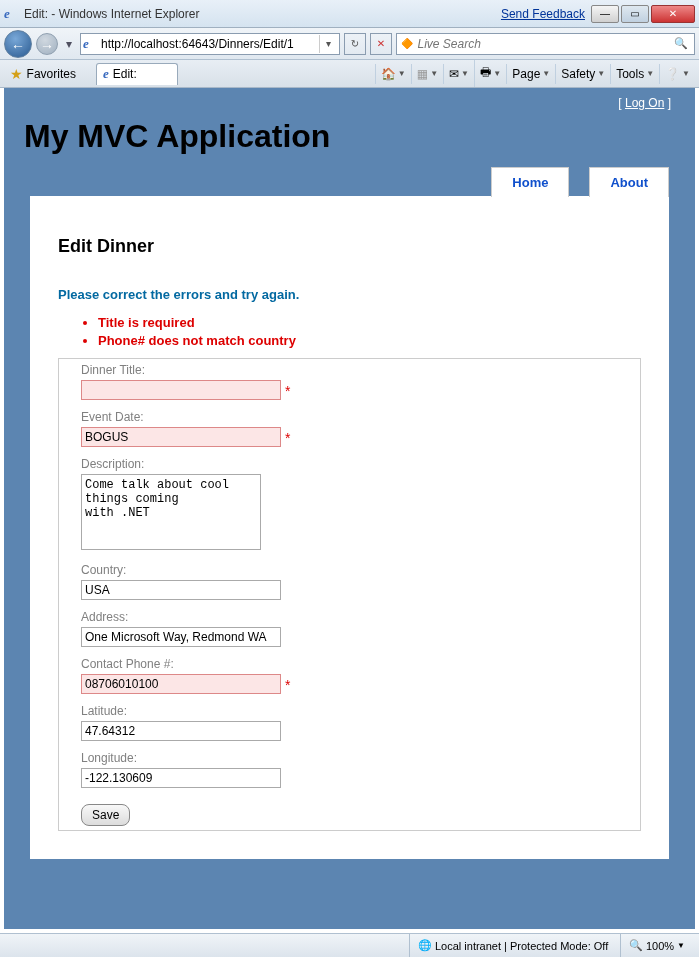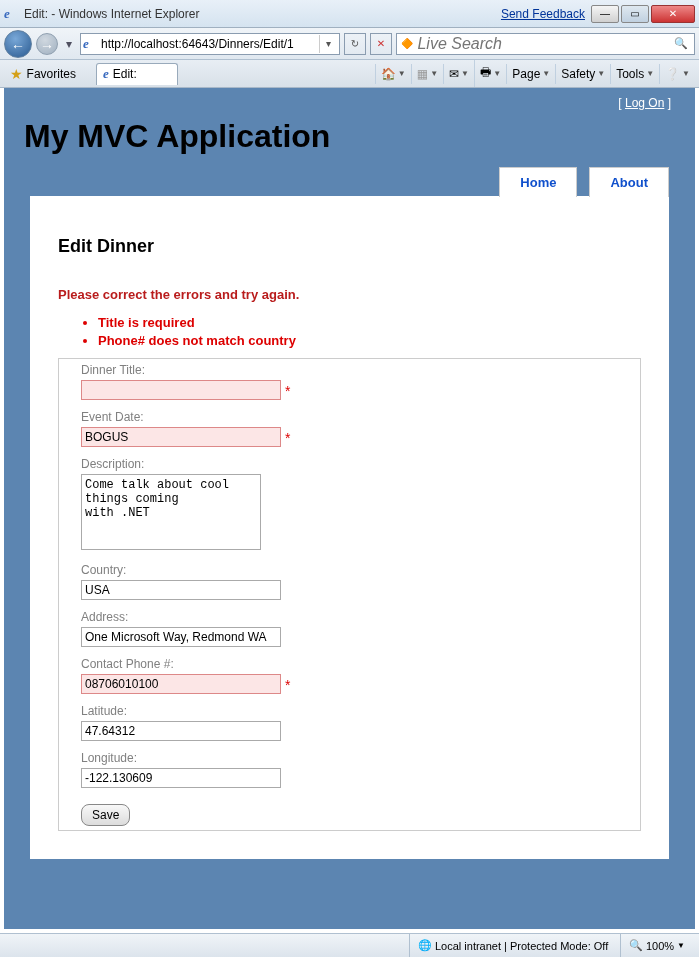--- a/index.html
+++ b/index.html
@@ -18,42 +18,42 @@
     
     .navrow { height: 32px; background: linear-gradient(#f0f4f8, #e0e8f0); border-bottom: 1px solid #b0c0d0; display: flex; align-items: center; padding: 0 4px; gap: 4px; }
     .navbtn { width: 28px; height: 28px; border-radius: 14px; background: radial-gradient(circle at 40% 30%, #79a8d8, #2a5a90); border: 1px solid #6080a0; display: flex; align-items: center; justify-content: center; color: #fff; cursor: pointer; }
     .navbtn.fwd { background: radial-gradient(circle at 40% 30%, #d0d8e0, #a0b0c0); border-color: #90a0b0; width: 22px; height: 22px; border-radius: 11px; }
     .navdrop { width: 14px; height: 20px; display: flex; align-items: center; justify-content: center; cursor: pointer; color: #505060; }
     .urlbox { flex: 0 0 260px; height: 22px; border: 1px solid #8a9cb0; background: #fff; display: flex; align-items: center; padding: 0 2px; }
     .urlbox .favicon { width: 16px; height: 16px; margin-right: 2px; }
     .urlbox input { border: none; outline: none; flex: 1; font-size: 12px; font-family: inherit; }
     .urlctrl { width: 18px; height: 18px; display: flex; align-items: center; justify-content: center; font-size: 10px; color: #555; cursor: pointer; border-left: 1px solid #ccc; }
     .searchbox { flex: 1; height: 22px; border: 1px solid #8a9cb0; background: #fff; display: flex; align-items: center; padding: 0 4px; gap: 4px; }
-    .searchbox input { border: none; outline: none; flex: 1; font-size: 16px; color: #be185d; font-style: italic; }
+    .searchbox input { border: none; outline: none; flex: 1; font-size: 12px; color: #be185d; font-style: italic; }
     .searchctrl { width: 18px; height: 18px; display: flex; align-items: center; justify-content: center; font-size: 11px; color: #555; cursor: pointer; }
 
     
     .tabrow { height: 28px; background: linear-gradient(#e8eef4, #d8e0e8); border-bottom: 1px solid #a8b8c8; display: flex; align-items: center; padding: 0 4px; gap: 4px; }
     .fav { display: flex; align-items: center; gap: 4px; font-size: 12px; padding: 2px 6px; cursor: pointer; }
     .star { color: #d4a017; font-size: 14px; }
     .tab { height: 22px; border: 1px solid #9ab; border-bottom: none; background: #fff; border-radius: 3px 3px 0 0; display: flex; align-items: center; gap: 4px; padding: 0 40px 0 6px; margin-left: 10px; font-size: 12px; cursor: pointer; }
     .cmdbar { margin-left: auto; display: flex; align-items: center; gap: 0; }
     .cmd { display: flex; align-items: center; padding: 3px 5px; font-size: 12px; cursor: pointer; gap: 2px; border-left: 1px solid #c0d0e0; }
     .cmd .dd { font-size: 8px; color: #555; }
 
     
     .client { position: absolute; top: 88px; left: 4px; right: 4px; bottom: 28px; background: #5c85b1; overflow-y: auto; }
     .logon-row { text-align: right; padding: 8px 24px 0 0; color: #fff; font-size: 12px; }
     .logon-row a { color: #fff; text-decoration: underline; cursor: pointer; }
     .apptitle { font-size: 32px; font-weight: bold; font-family: Verdana, sans-serif; color: #000000; padding: 8px 0 12px 20px; }
-    .navtabs { display: flex; justify-content: flex-end; gap: 12px; padding: 0 26px 0 0; position: relative; z-index: 2; }
+    .navtabs { display: flex; justify-content: flex-end; gap: 20px; padding: 0 26px 0 0; position: relative; z-index: 2; }
     .navtab { background: #fff; border: 1px solid #ccc; border-bottom: none; padding: 7px 20px; font-size: 13px; font-weight: bold; color: #1050cc; cursor: pointer; font-family: Verdana, sans-serif; }
     .page { background: #fff; margin: -1px 26px 20px 26px; padding: 40px 28px 28px 28px; position: relative; z-index: 1; }
     .page h2 { font-size: 18px; font-weight: bold; font-family: Verdana, sans-serif; margin-bottom: 30px; }
-    .err-summary { color: #b91c1c; font-weight: bold; font-size: 13px; font-family: Verdana, sans-serif; margin-bottom: 12px; }
+    .err-summary { color: #0369a1; font-weight: bold; font-size: 13px; font-family: Verdana, sans-serif; margin-bottom: 12px; }
     .err-list { list-style: disc; margin-left: 40px; margin-bottom: 8px; }
     .err-list li { color: #d00; font-weight: bold; font-size: 13px; font-family: Verdana, sans-serif; line-height: 1.4; }
     .err-list li::marker { color: #d00; }
 
     .fieldset { border: 1px solid #ccc; padding: 4px 22px; }
     .fieldrow { margin-bottom: 10px; }
     .fieldrow label { display: block; color: #808080; font-size: 12px; font-family: Verdana, sans-serif; margin-bottom: 3px; }
     .fieldrow input[type="text"] { width: 200px; border: 1px solid #aaa; padding: 2px 3px; font-size: 12px; font-family: Verdana, sans-serif; height: 20px; }
     .fieldrow input[type="text"].err { background: #fce6e6; border-color: #d88; }
     .fieldrow textarea { width: 180px; height: 76px; border: 1px solid #aaa; padding: 3px; font-family: "Courier New", monospace; font-size: 12px; resize: none; overflow-y: scroll; }

